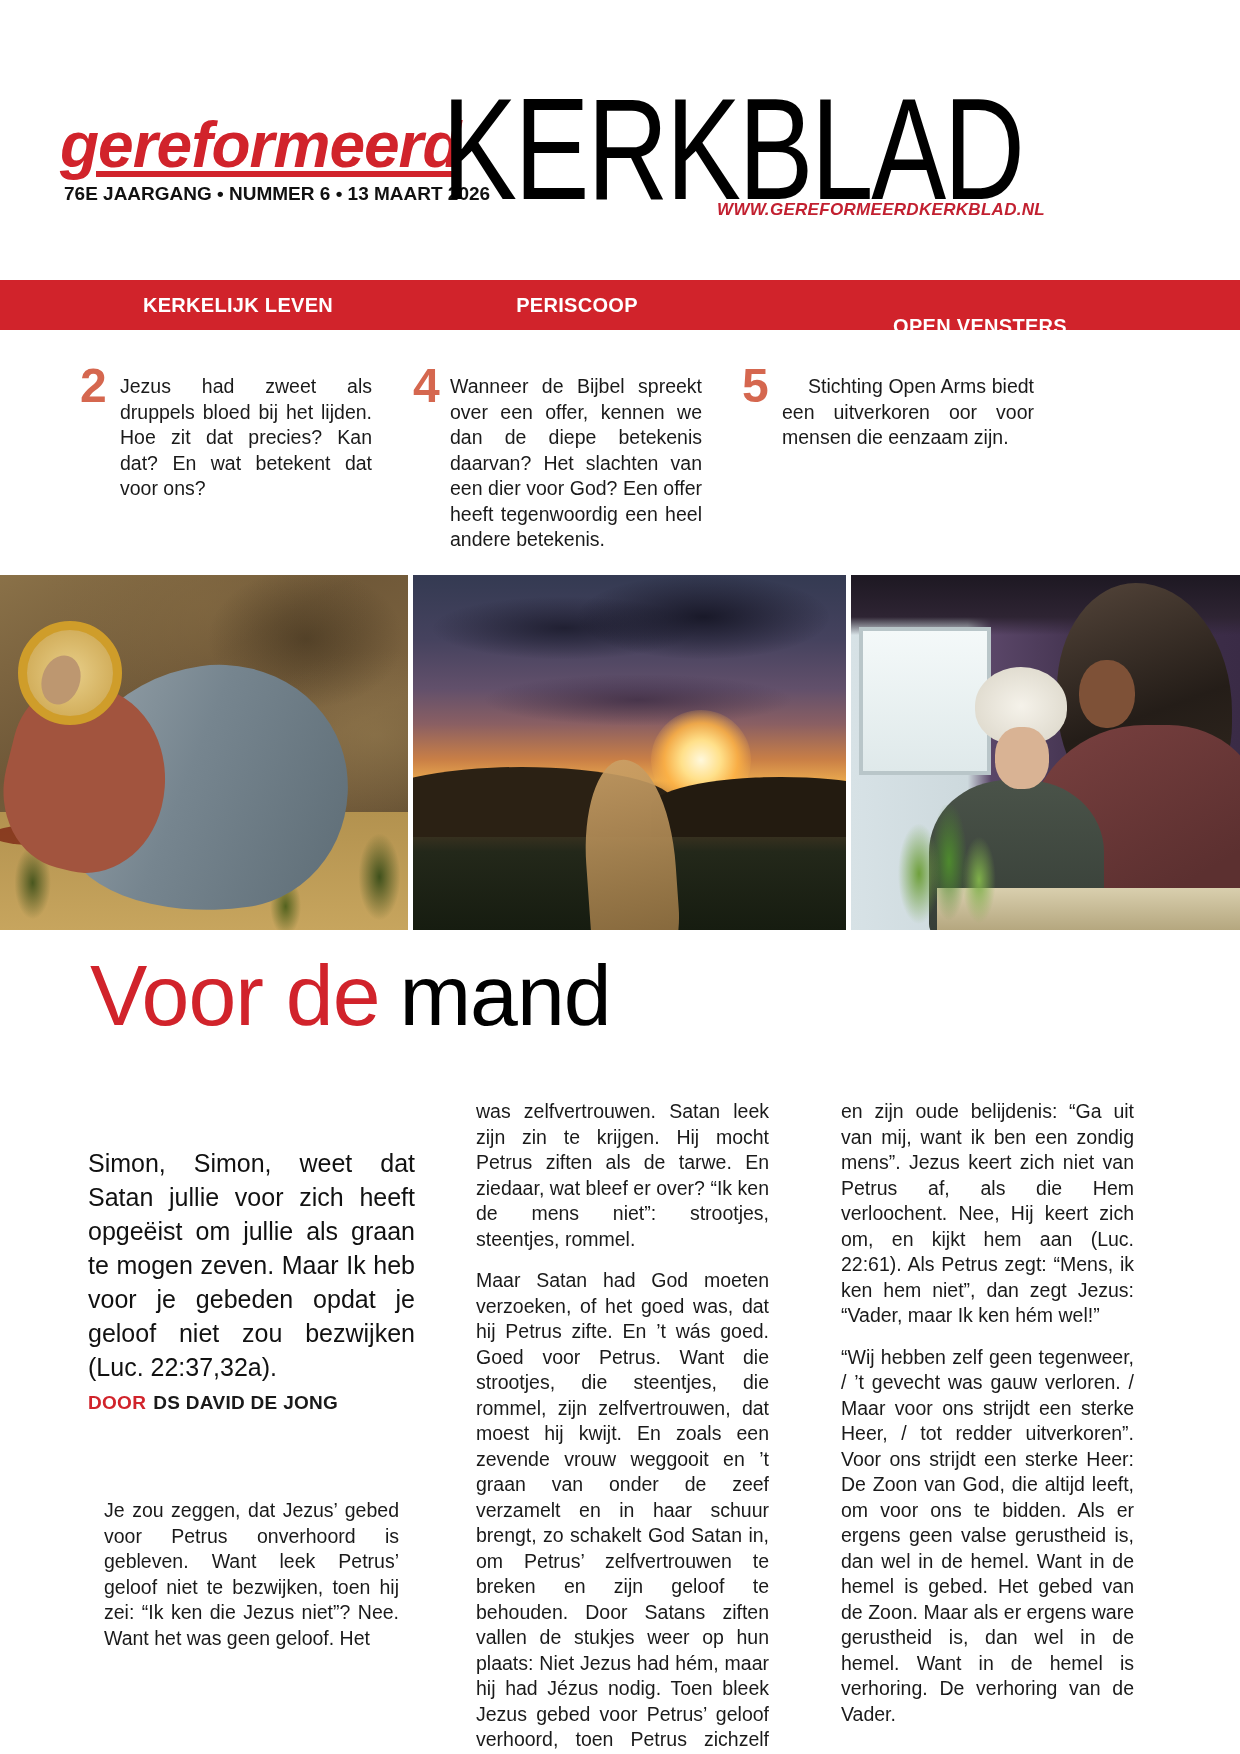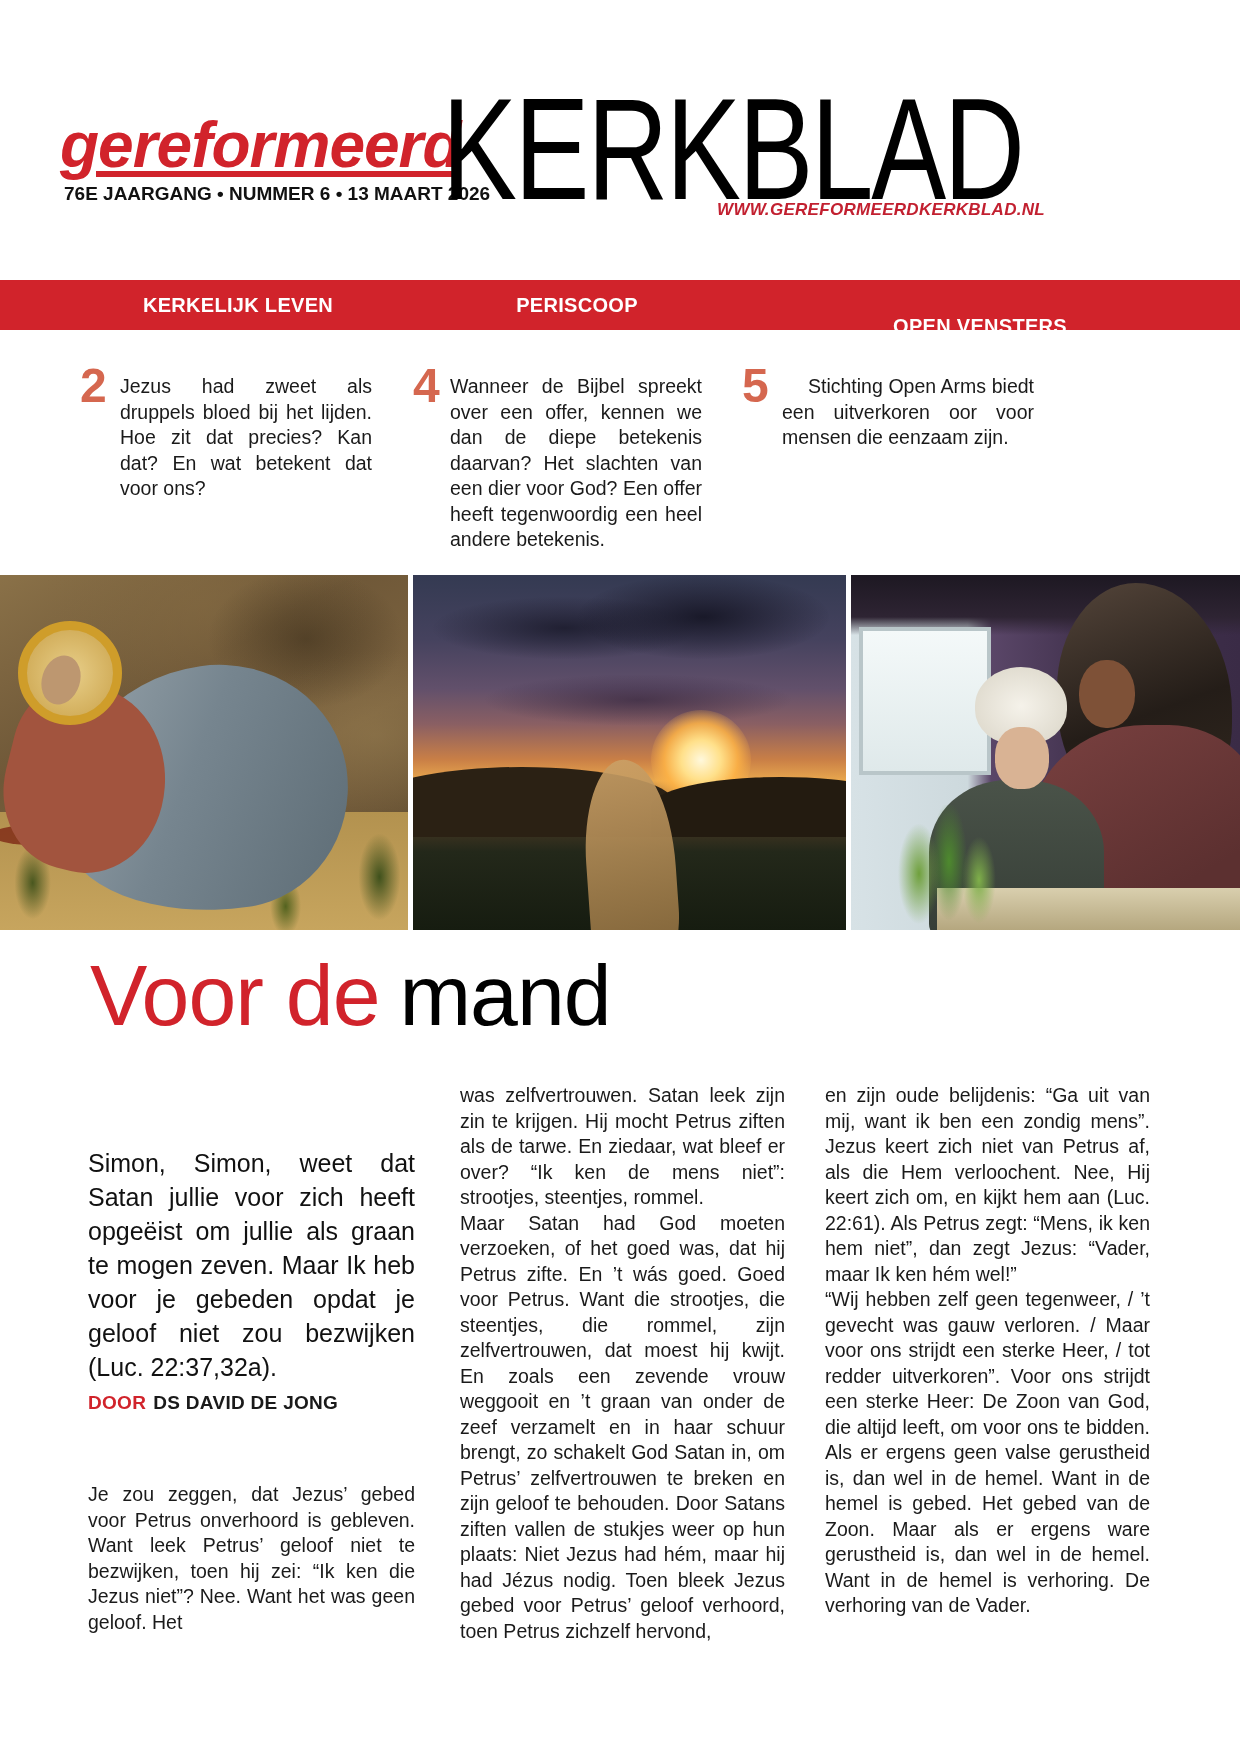--- a/index.html
+++ b/index.html
@@ -109,21 +109,21 @@
   
   .headline{left:90px;top:952px;font-size:86px;line-height:1;font-weight:400;
     letter-spacing:-1px;white-space:nowrap;}
   .headline .red{color:#d1232b;}
   .headline .black{color:#000;margin-left:20px;}
   .intro{left:88px;top:1146px;width:327px;font-size:25px;line-height:34px;
     text-align:justify;color:#111;}
   .byline{left:88px;top:1392px;font-size:19px;font-weight:bold;letter-spacing:.3px;}
   .byline .lbl{color:#d1232b;margin-right:7px;}
   .col{width:325px;font-size:19.5px;line-height:25.5px;color:#1a1a1a;}
-  .col p{margin:0;text-align:justify;}
+  .col p{margin:16px;text-align:justify;}
   .col1-body{left:88px;top:1482px;width:327px;}
   .col2{left:460px;top:1083px;}
   .col3{left:825px;top:1083px;}
 </style>
 </head>
 <body>
 
 <div>
 
   <header>

